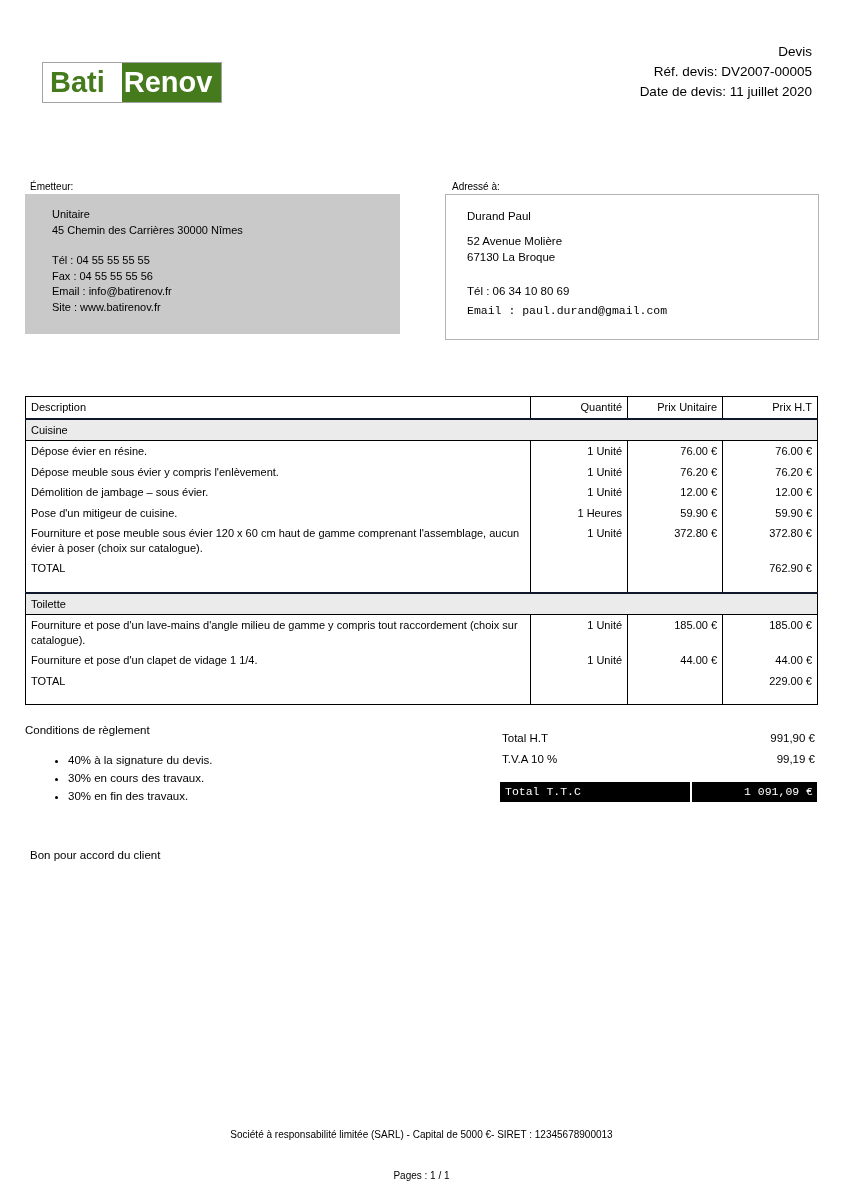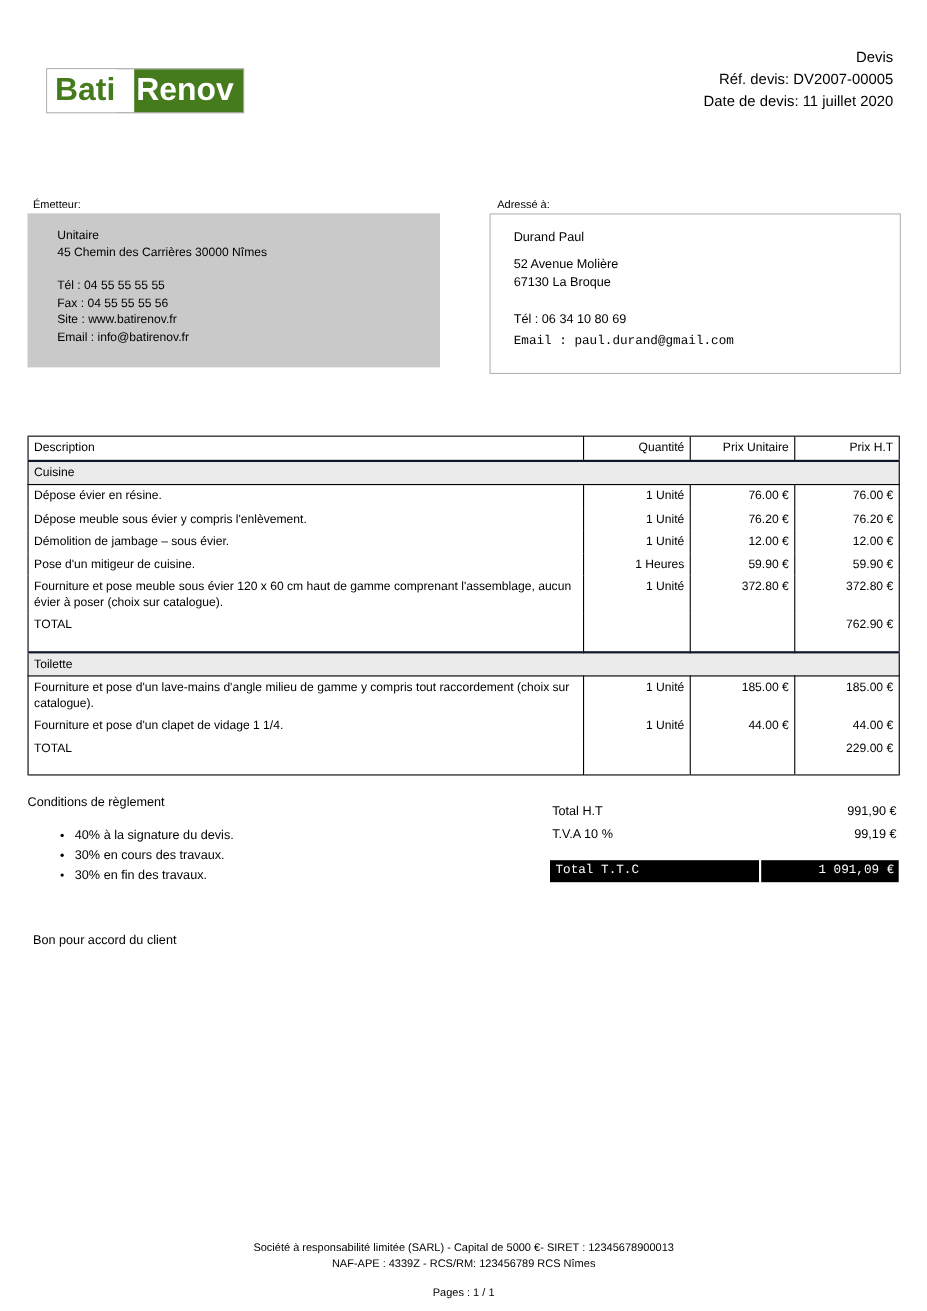--- a/index.html
+++ b/index.html
@@ -113,22 +113,22 @@
   <span class="logo-bati">Bati</span>
   <span class="logo-renov">Renov</span>
 </div>
 
 <div class="block-label sender-label">Émetteur:</div>
 <div class="sender-box">
   <div>Unitaire</div>
   <div>45 Chemin des Carrières 30000 Nîmes</div>
   <div class="gap-above">Tél : 04 55 55 55 55</div>
   <div>Fax : 04 55 55 55 56</div>
+  <div>Email : info@batirenov.fr</div>
   <div>Site : www.batirenov.fr</div>
-  <div>Email : info@batirenov.fr</div>
 </div>
 
 <div class="block-label recipient-label">Adressé à:</div>
 <div class="recipient-box">
   <div class="name-line">Durand Paul</div>
   <div>52 Avenue Molière</div>
   <div>67130 La Broque</div>
   <div class="tel-line">Tél : 06 34 10 80 69</div>
   <div class="email-line">Email : paul.durand@gmail.com</div>
 </div>
@@ -233,15 +233,14 @@
   <div class="ttc-row">
     <span class="ttc-label">Total T.T.C</span>
     <span class="ttc-value">1 091,09 €</span>
   </div>
 </div>
 
 <div class="approval">Bon pour accord du client</div>
 
 <div class="footer-legal">
   <div>Société à responsabilité limitée (SARL) - Capital de 5000 €- SIRET : 12345678900013</div>
-  <div>NAF-APE : 4339Z - RCS/RM: 123456789 RCS Nîmes</div>
 </div>
 <div class="footer-pages">Pages : 1 / 1</div>
 
 </body></html>

